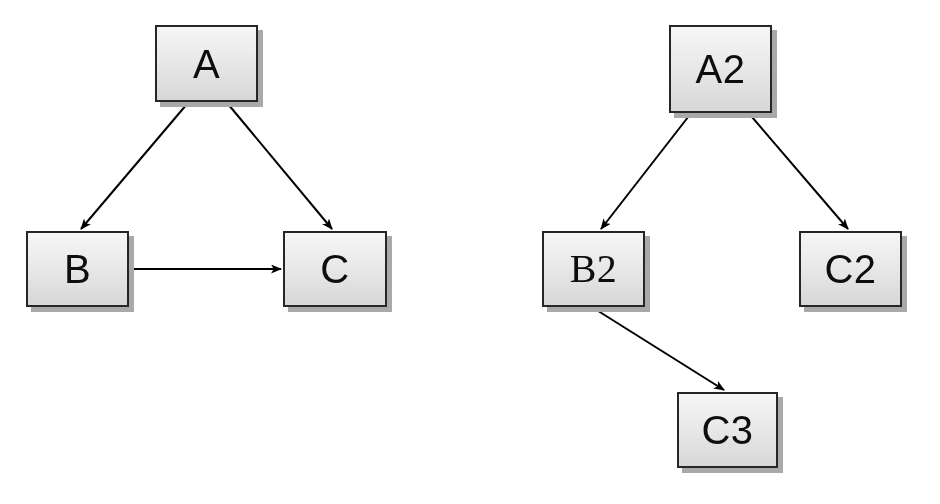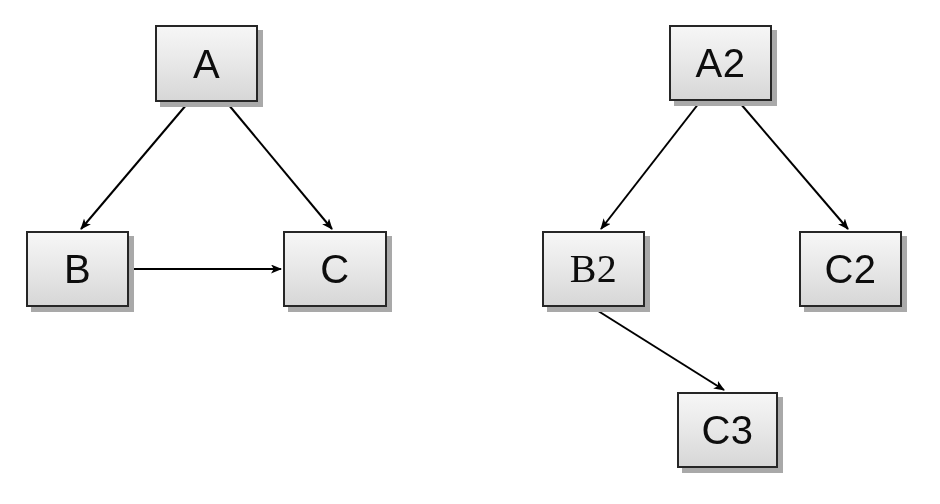--- a/index.html
+++ b/index.html
@@ -77,21 +77,21 @@
           <span class="node-label">A</span>
         </div>
         <div class="node" style="left: 26px; top: 231px; width: 103px; height: 76px;">
           <span class="node-label">B</span>
         </div>
         <div class="node" style="left: 283px; top: 231px; width: 104px; height: 76px;">
           <span class="node-label">C</span>
         </div>
       </div>
       <div class="graph-group">
-        <div class="node" style="left: 669px; top: 25px; width: 103px; height: 76px;">
+        <div class="node" style="left: 669px; top: 25px; width: 103px; height: 88px;">
           <span class="node-label">A2</span>
         </div>
         <div class="node" style="left: 542px; top: 231px; width: 103px; height: 76px; font-family: Liberation Serif, serif;">
           <span class="node-label">B2</span>
         </div>
         <div class="node" style="left: 799px; top: 231px; width: 103px; height: 76px;">
           <span class="node-label">C2</span>
         </div>
         <div class="node" style="left: 677px; top: 392px; width: 101px; height: 76px; justify-content: center;">
           <span class="node-label">C3</span>

